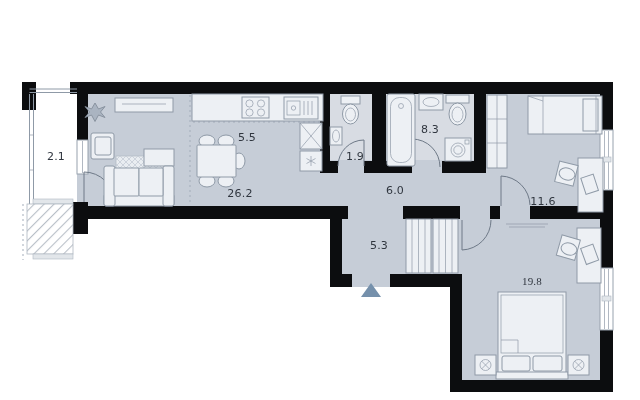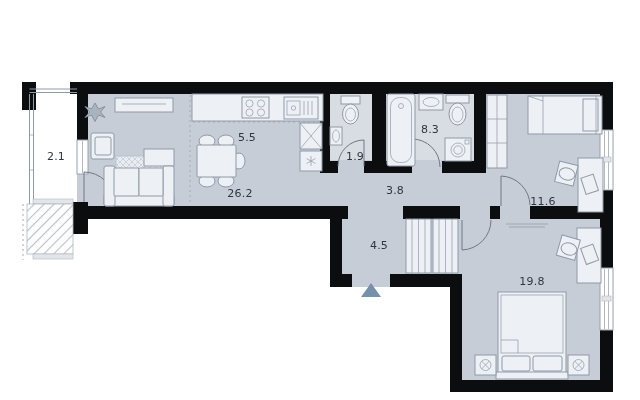--- a/index.html
+++ b/index.html
@@ -281,17 +281,17 @@
   </g>
 
   <polygon class="tri" points="371,283 361,297 381,297"></polygon>
 </svg>
 
   <div class="room-label" style="left:56px;top:156px;">2.1</div>
   <div class="room-label" style="left:247px;top:137px;">5.5</div>
   <div class="room-label" style="left:240px;top:193px;">26.2</div>
   <div class="room-label" style="left:355px;top:156px;">1.9</div>
   <div class="room-label" style="left:430px;top:129px;">8.3</div>
-  <div class="room-label" style="left:395px;top:190px;">3.8</div>
+  <div class="room-label" style="left:395px;top:190px;">6.0</div>
   <div class="room-label" style="left:543px;top:161px;margin-top:40px;">11.6</div>
-  <div class="room-label" style="left:379px;top:245px;">4.5</div>
-  <div class="room-label" style="left:532px;top:281px;">19.8</div>
+  <div class="room-label" style="left:379px;top:245px;">5.3</div>
+  <div class="room-label" style="left:532px;top:281px;font-family:Liberation Serif, serif;">19.8</div>
 </div>
 
 </body></html>

